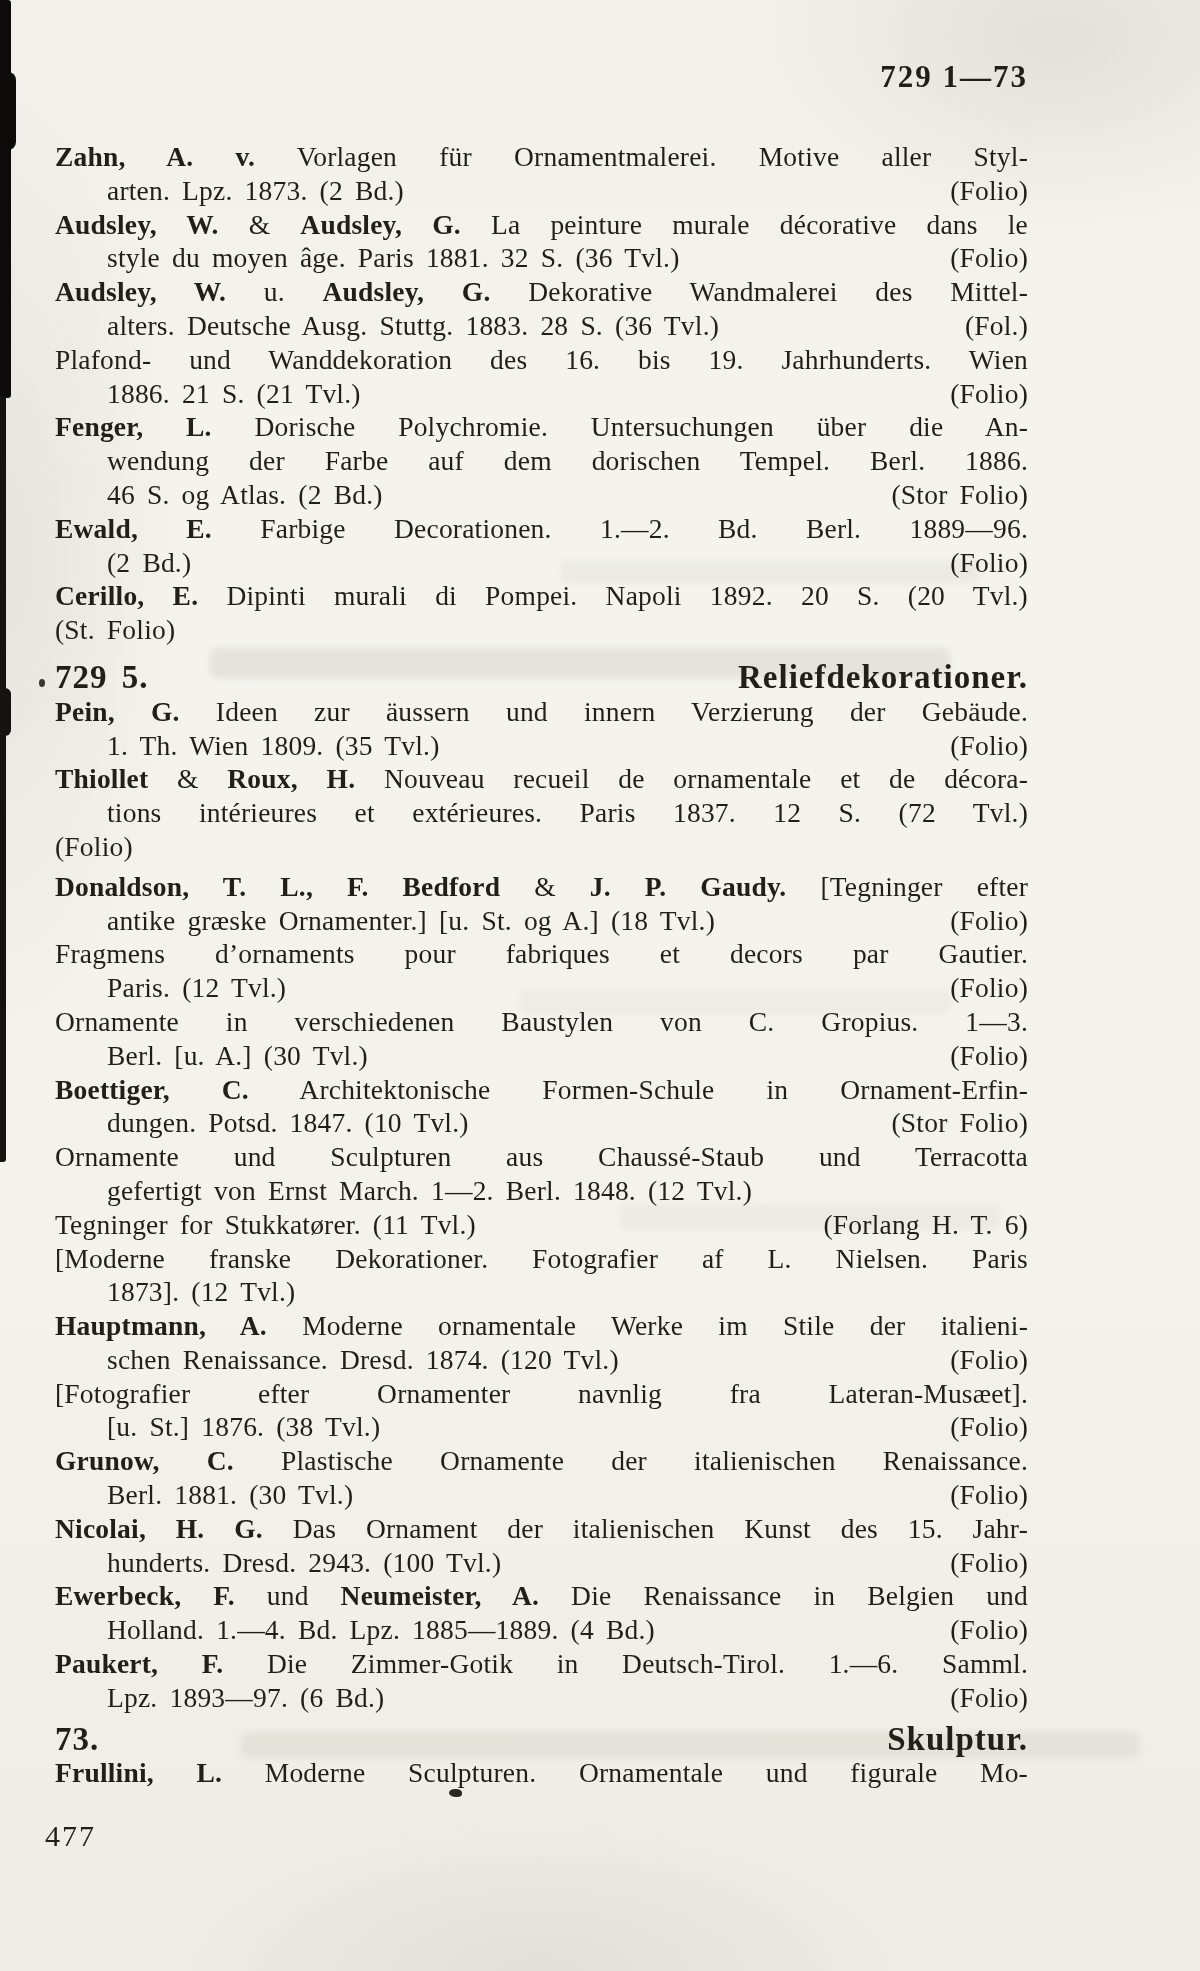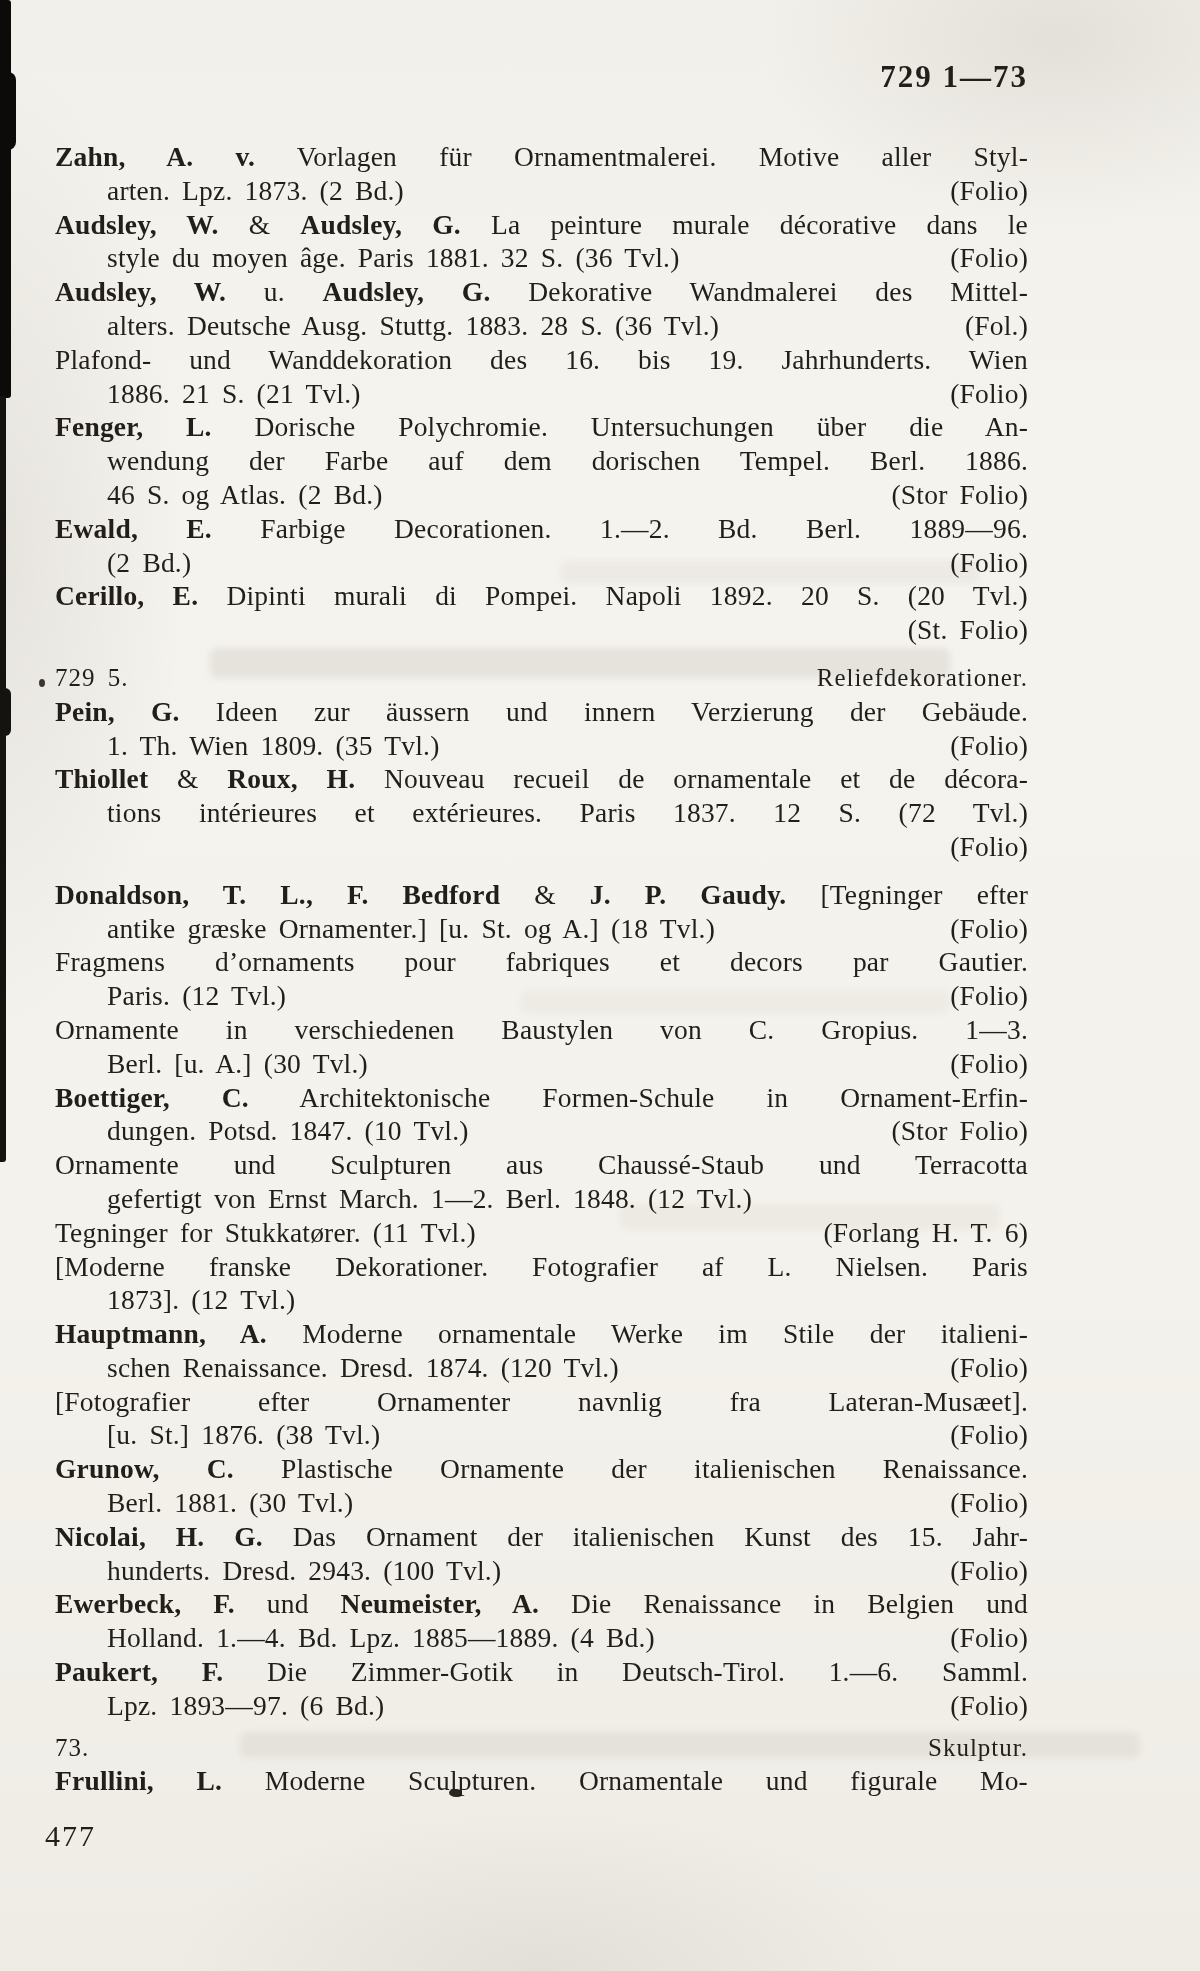--- a/index.html
+++ b/index.html
@@ -34,22 +34,22 @@
   }
   .text-block{position:absolute;left:55px;top:140px;width:973px;}
   .line{
     min-height:33.8px;line-height:33.8px;font-size:27.5px;
     word-spacing:5px;letter-spacing:.2px;box-sizing:border-box;width:100%;
   }
   .line.ind{padding-left:52px;}
   .line.justify{text-align:justify;text-align-last:justify;}
   .line.left{text-align:left;}
   .line.split,.line.section{display:flex;justify-content:space-between;align-items:flex-end;}
-  .line.rightonly{text-align:right;}
-  .line.section{font-weight:normal;font-size:25px;letter-spacing:1px;}
+  .line.rightonly{text-align:left;}
+  .line.section{font-weight:bold;font-size:33px;letter-spacing:1px;}
   .b{font-weight:bold;}
   .pagenum{
     position:absolute;left:45px;top:1819px;width:990px;
     text-align:left;font-size:30px;letter-spacing:2px;
   }
 </style>
 </head>
 <body>
 
 <div class="page">
@@ -106,21 +106,21 @@
         <span>Reliefdekorationer.</span>
       </div>
       <div class="line justify"><span><span class="b">Pein, G.</span><span> Ideen zur äussern und innern Verzierung der Gebäude.</span></span></div>
       <div class="line split ind">
         <span><span>1. Th. Wien 1809. (35 Tvl.)</span></span>
         <span class="rt">(Folio)</span>
       </div>
       <div class="line justify"><span><span class="b">Thiollet</span><span> &amp; </span><span class="b">Roux, H.</span><span> Nouveau recueil de ornamentale et de décora-</span></span></div>
       <div class="line justify ind"><span><span>tions intérieures et extérieures. Paris 1837. 12 S. (72 Tvl.)</span></span></div>
       <div class="line rightonly"><span class="rt">(Folio)</span></div>
-      <div class="line justify" style="margin-top: 14px;"><span><span class="b">Donaldson, T. L., F. Bedford</span><span> &amp; </span><span class="b">J. P. Gaudy.</span><span> [Tegninger efter</span></span></div>
+      <div class="line justify" style="margin-top: 6px;"><span><span class="b">Donaldson, T. L., F. Bedford</span><span> &amp; </span><span class="b">J. P. Gaudy.</span><span> [Tegninger efter</span></span></div>
       <div class="line split ind">
         <span><span>antike græske Ornamenter.] [u. St. og A.] (18 Tvl.)</span></span>
         <span class="rt">(Folio)</span>
       </div>
       <div class="line justify"><span><span>Fragmens d’ornaments pour fabriques et decors par Gautier.</span></span></div>
       <div class="line split ind">
         <span><span>Paris. (12 Tvl.)</span></span>
         <span class="rt">(Folio)</span>
       </div>
       <div class="line justify"><span><span>Ornamente in verschiedenen Baustylen von C. Gropius. 1—3.</span></span></div>

